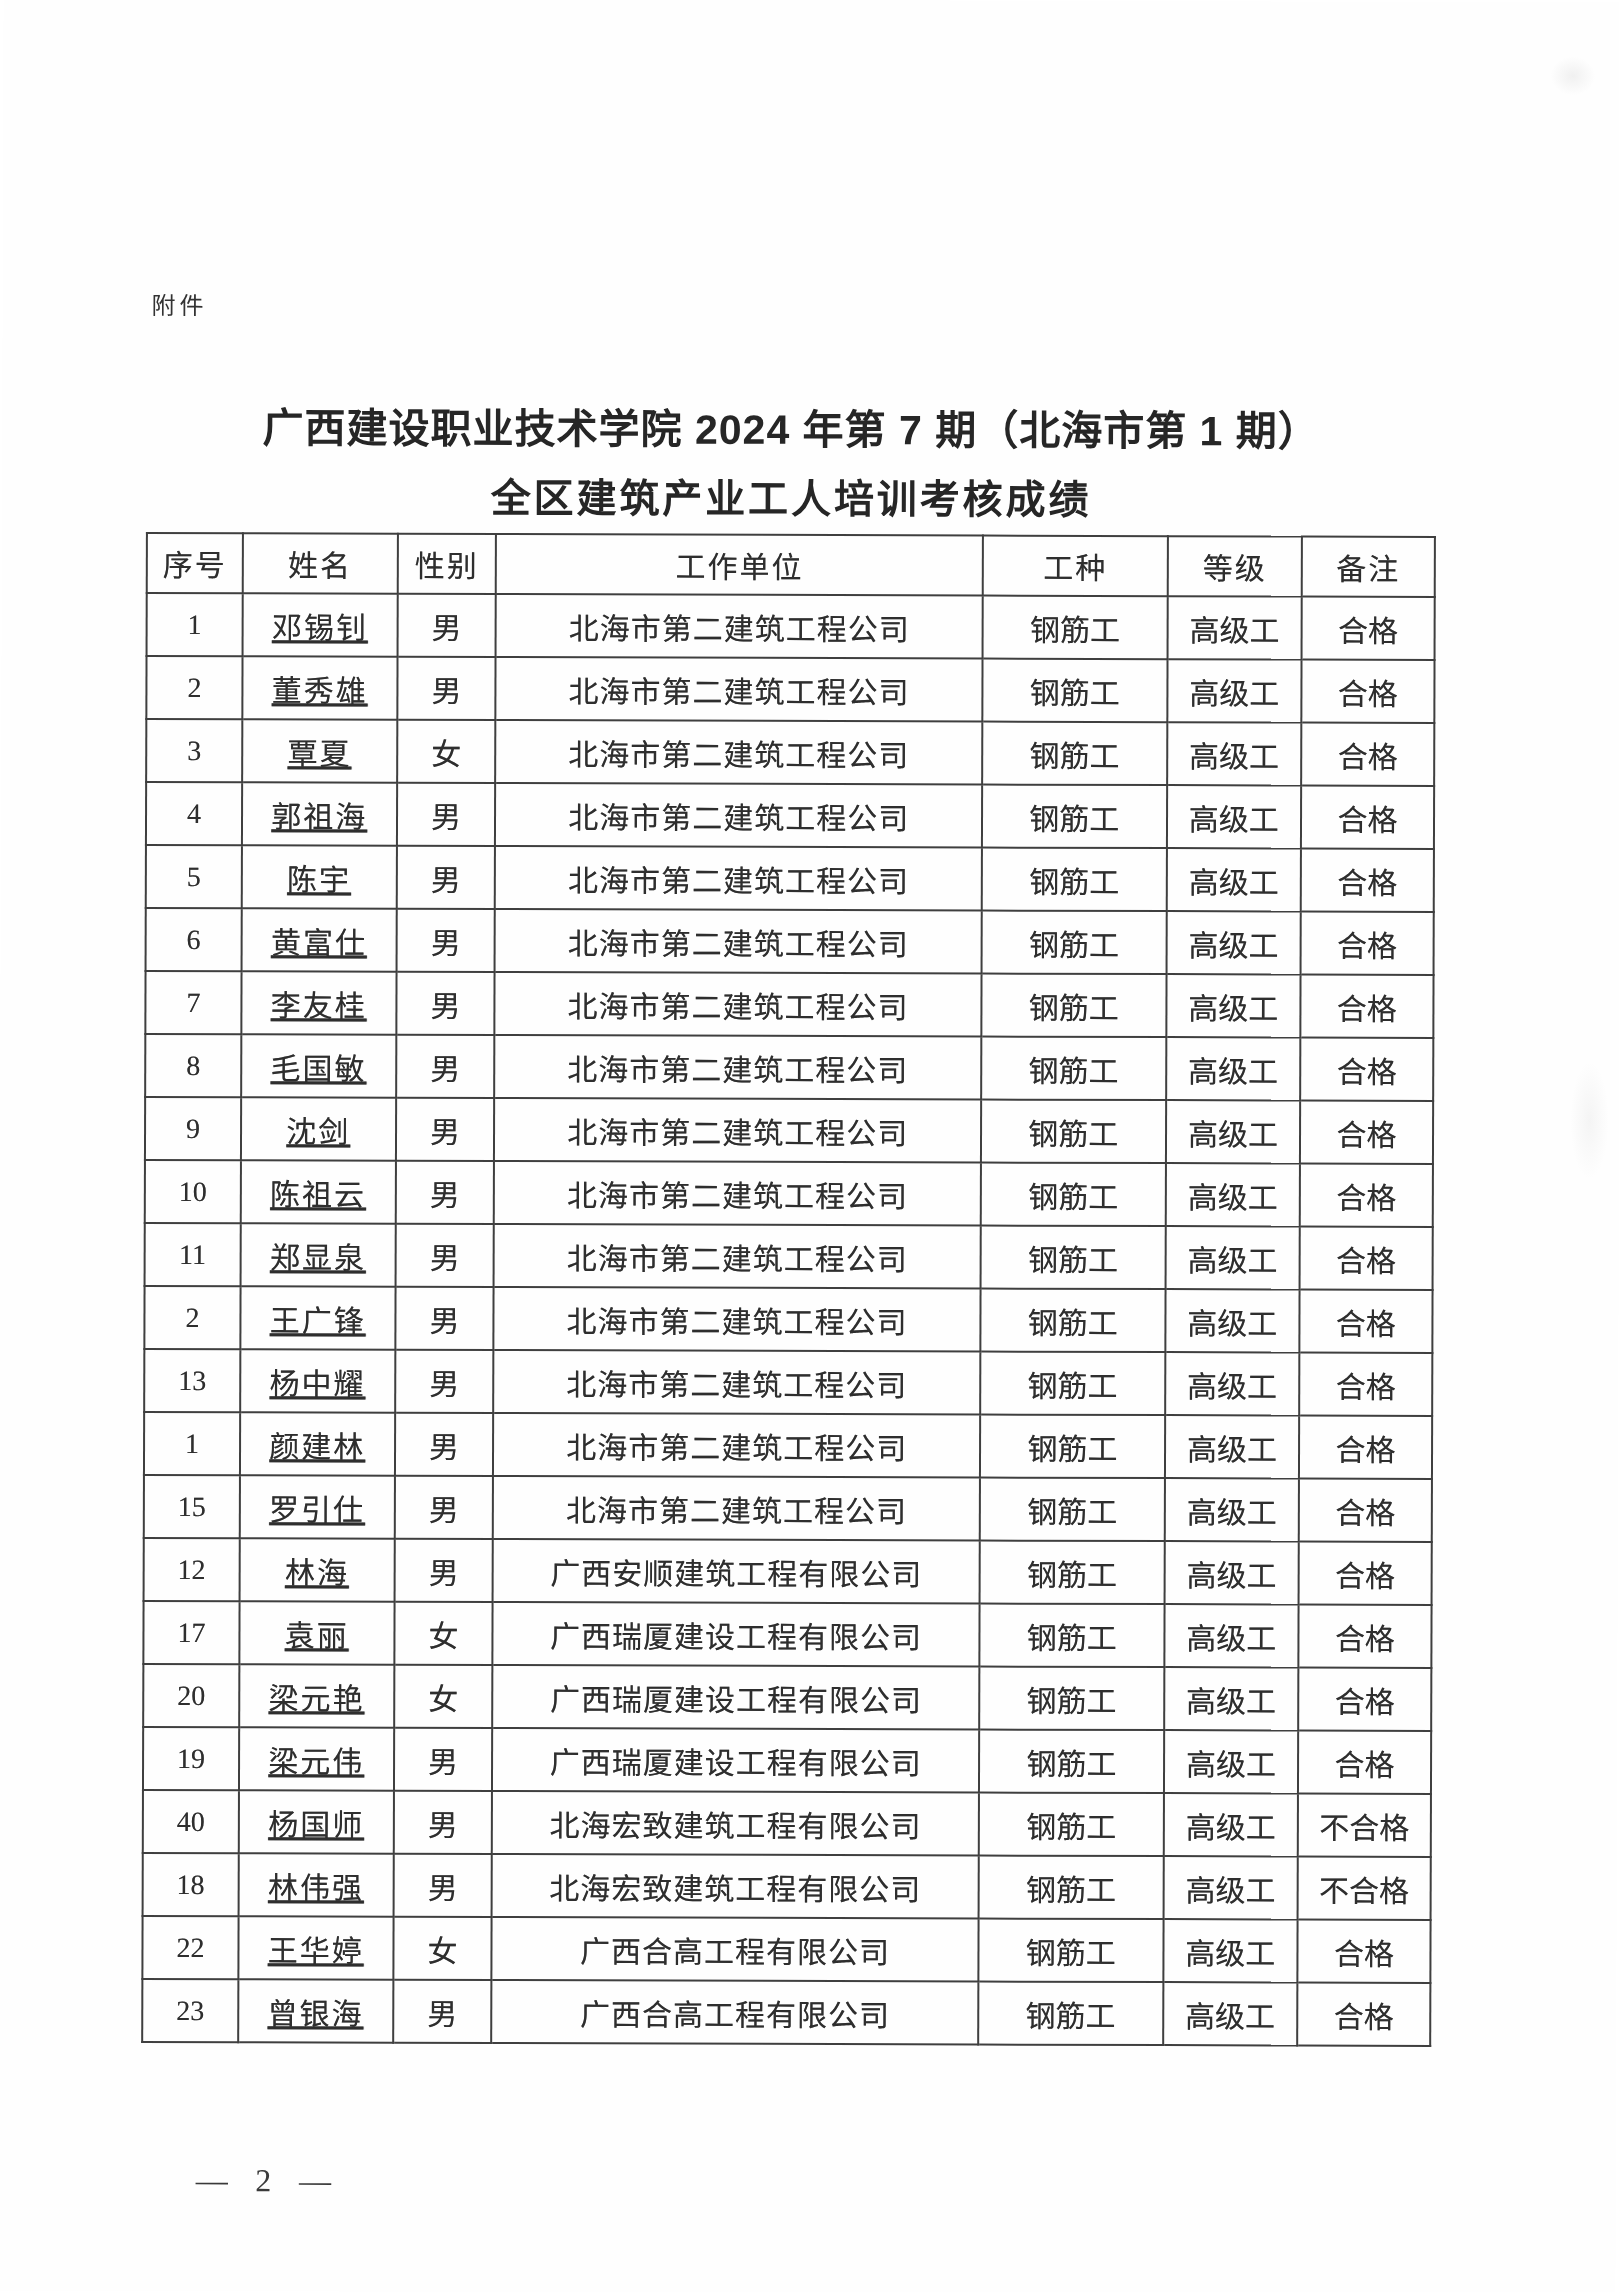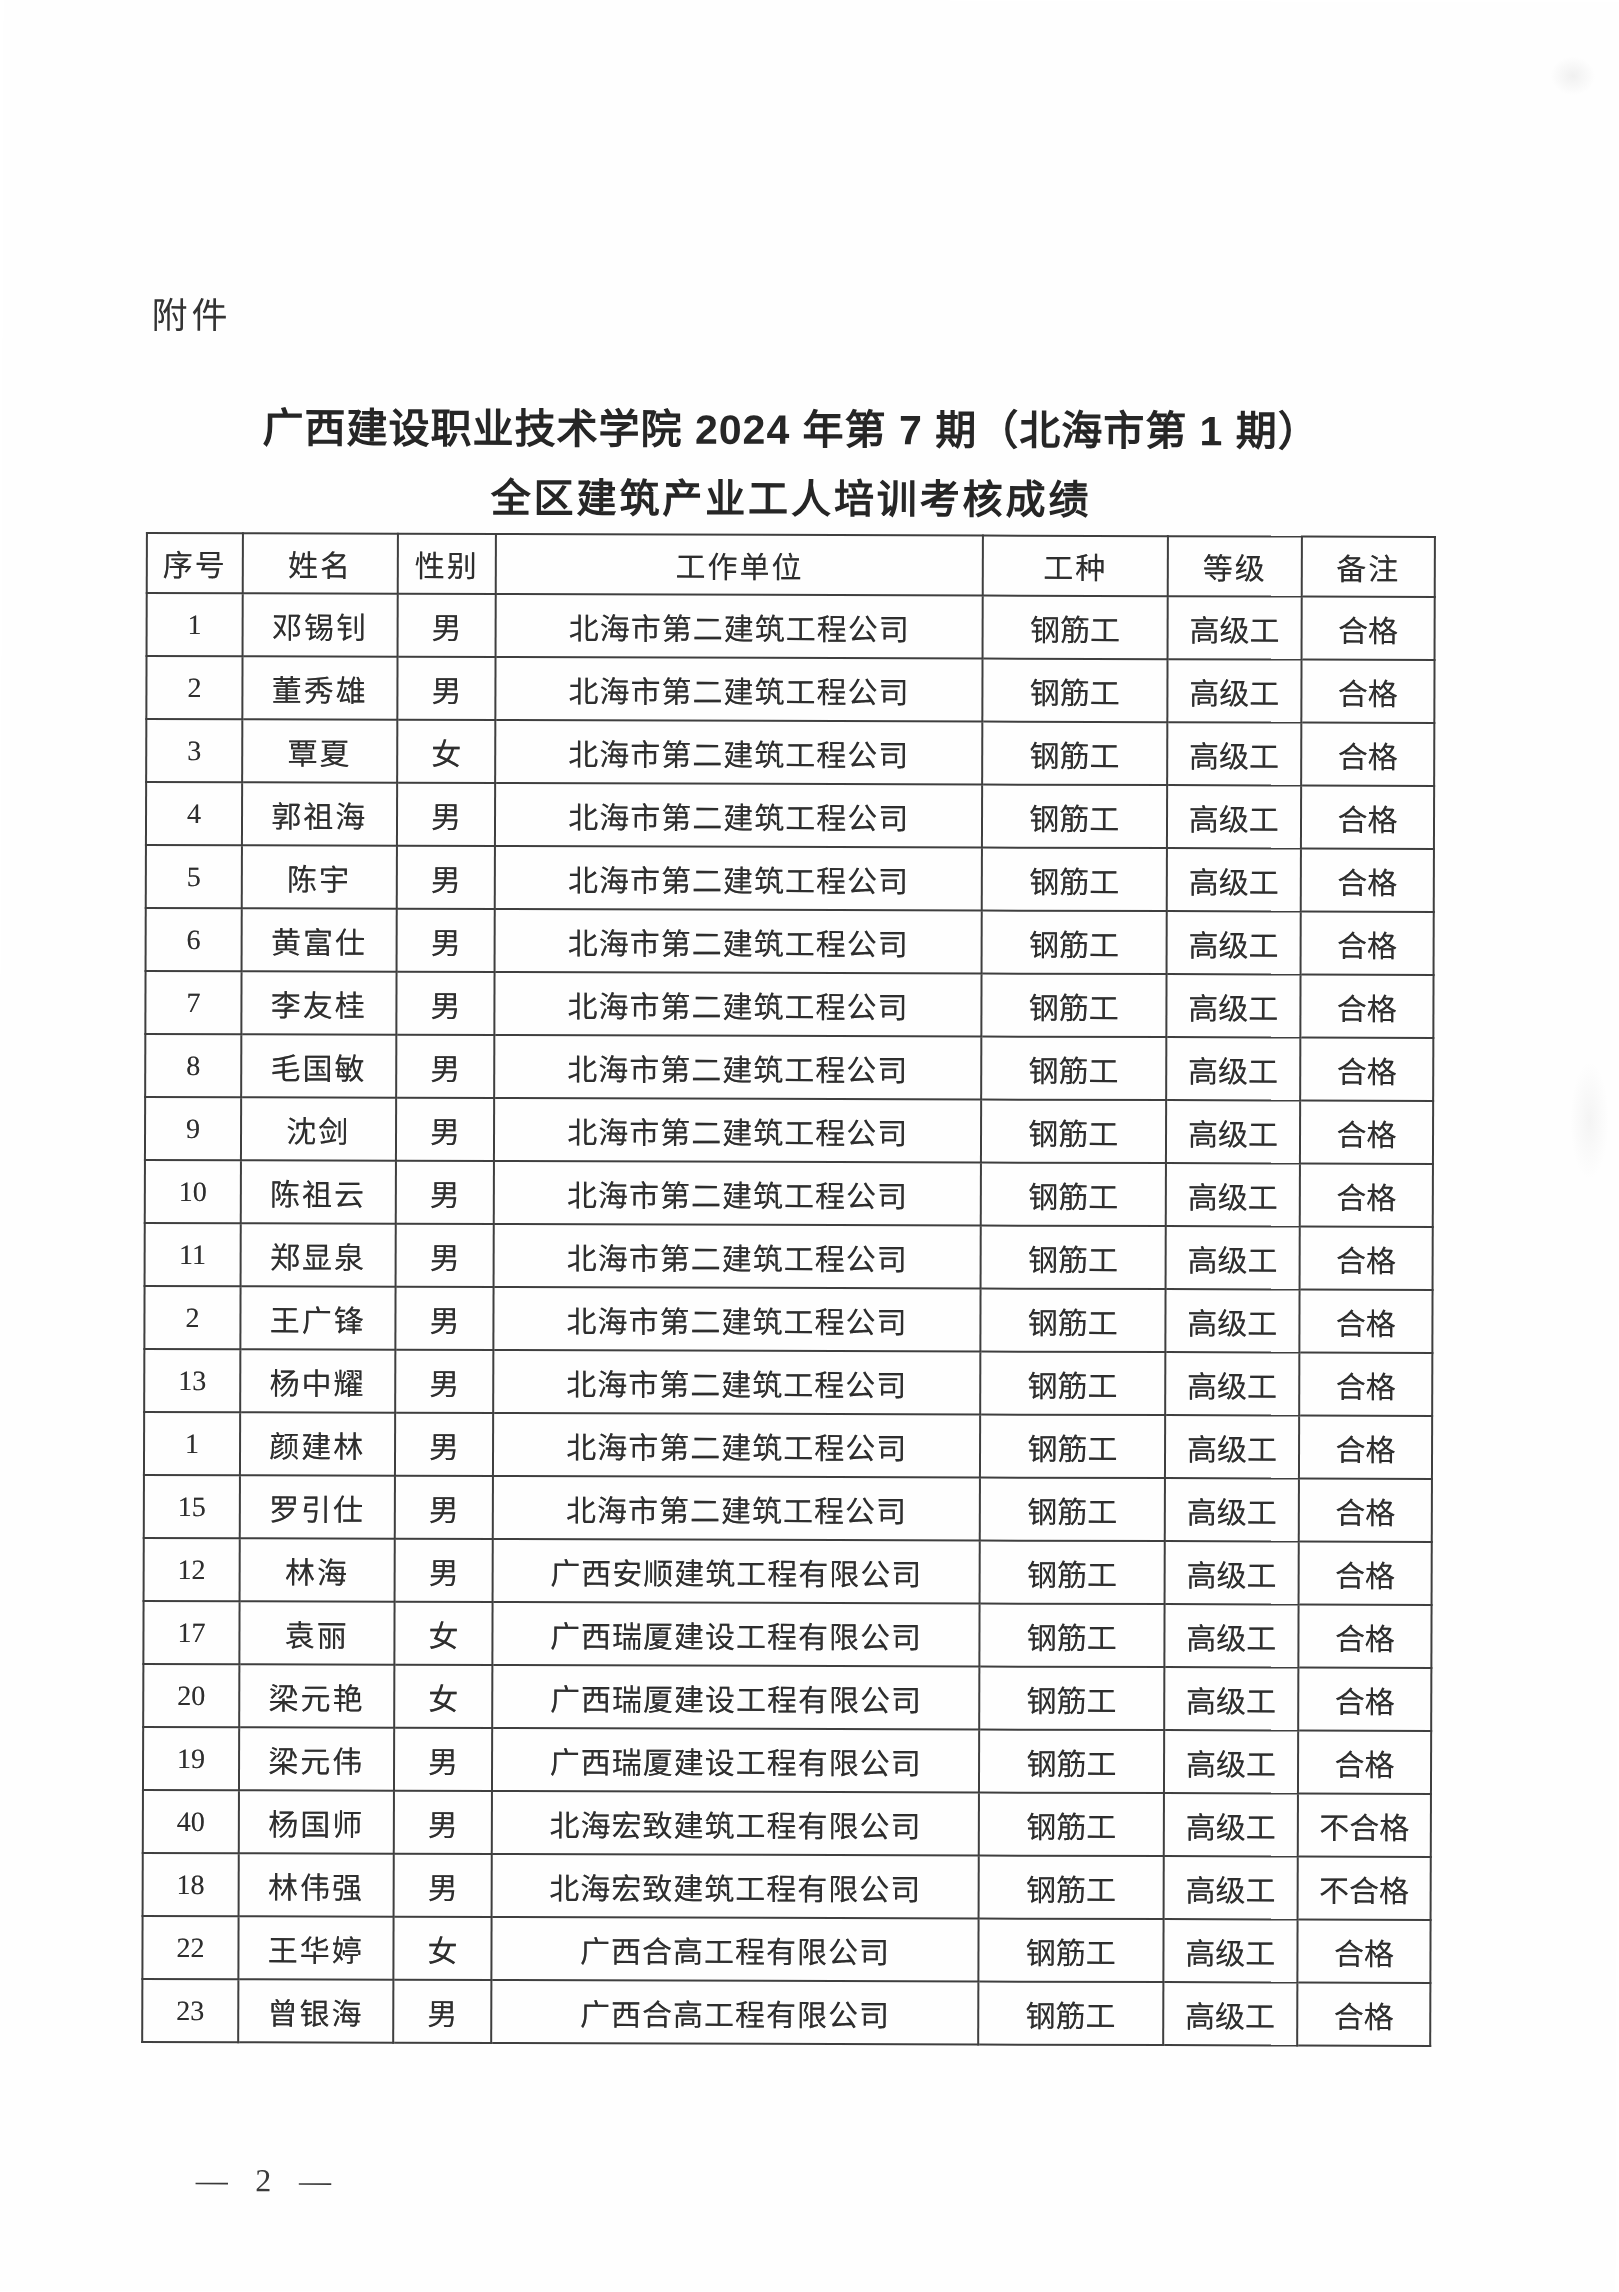--- a/index.html
+++ b/index.html
@@ -15,21 +15,21 @@
     overflow: hidden;
     font-family: "Liberation Serif", "DejaVu Serif", serif;
     color: #2e2e2e;
     transform: rotate(0.18deg);
     transform-origin: 50% 50%;
   }
   .attachment-label {
     position: absolute;
     left: 149px;
     top: 288px;
-    font-size: 36px;
+    font-size: 24px;
     letter-spacing: 3.9px;
     color: #333333;
   }
   .title-block {
     position: absolute;
     left: 144px;
     top: 407px;
     width: 1290px;
     text-align: center;
     font-family: "Liberation Sans", "DejaVu Sans", sans-serif;
@@ -69,21 +69,21 @@
     font-weight: normal;
   }
   table.results thead th {
     height: 58px;
     letter-spacing: 2px;
   }
   table.results td.c0 {
     font-size: 28px;
     font-family: "Liberation Serif", "DejaVu Serif", serif;
   }
-  table.results td.c1 { letter-spacing: 2px; }
+  table.results td.c1 { letter-spacing: 2px; text-decoration: underline; }
   table.results td.c3 { letter-spacing: 1px; }
   .page-footer {
     position: absolute;
     left: 199px;
     top: 2164px;
     font-size: 32px;
     letter-spacing: 9.8px;
     color: #3a3a3a;
   }
   

